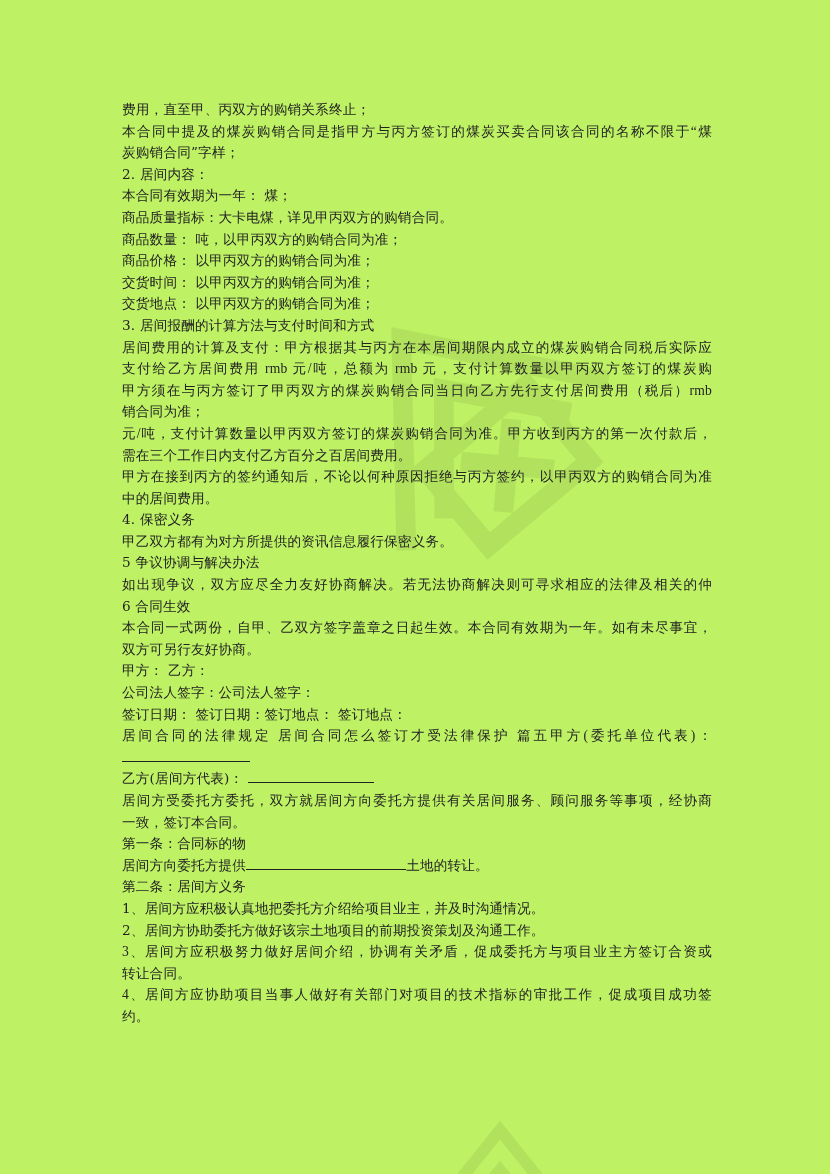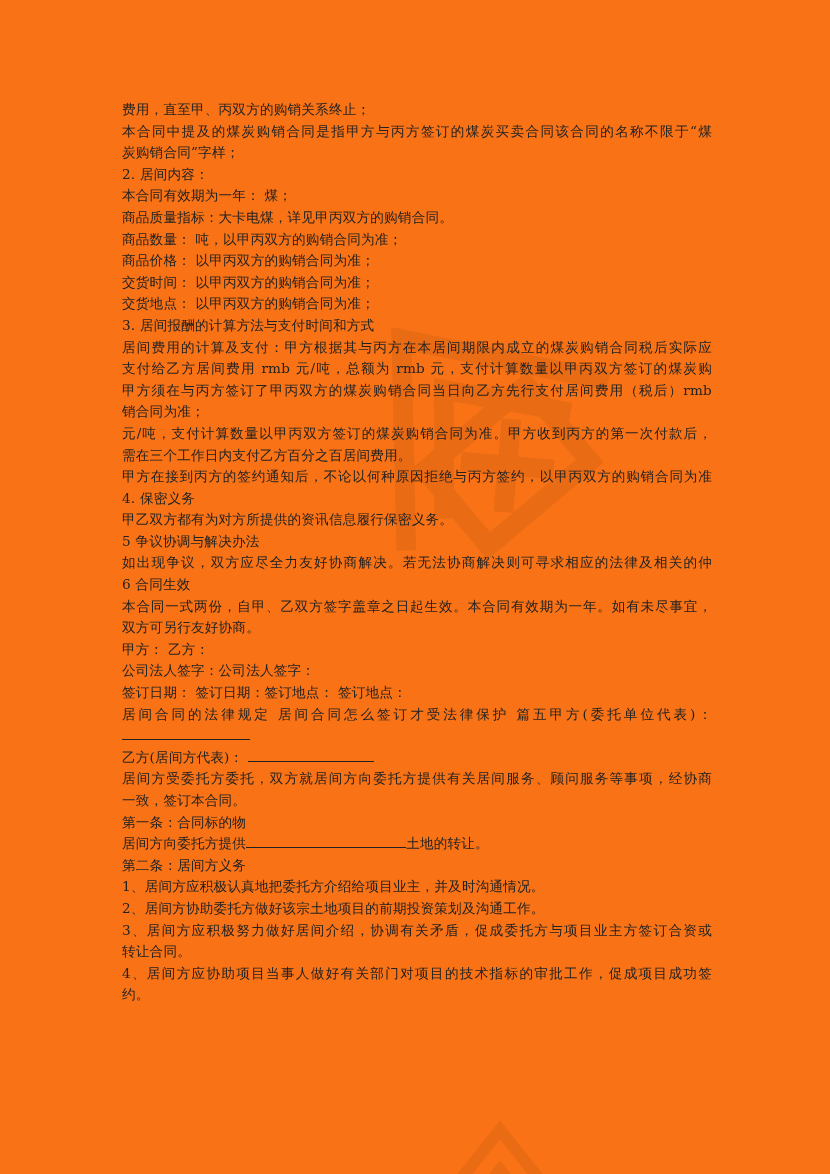--- a/index.html
+++ b/index.html
@@ -1,24 +1,24 @@
 <!DOCTYPE html>
 <html><head>
 <meta charset="utf-8">
 <style>
   html, body { margin: 0; padding: 0; background: #ffffff; }
   body { width: 830px; height: 1174px; position: relative; overflow: hidden;
          font-family: "DejaVu Serif", "Liberation Serif", serif; color: #222; }
-  .page { position: absolute; left: 0; top: 0; width: 830px; height: 1174px; background: #f97316; }
+  .page { position: absolute; left: 0; top: 0; width: 830px; height: 1174px; background: #bef264; }
   .watermark { position: absolute; pointer-events: none; opacity: 0.06; }
   .wm1 { left: 300px; top: 250px; width: 330px; height: 330px; }
   .wm2 { left: 400px; top: 1090px; width: 200px; height: 200px; }
   .content { position: absolute; left: 122px; top: 99px; width: 590px; }
   .line { font-size: 13.6px; line-height: 21.6px; height: 21.6px; white-space: nowrap; letter-spacing: 0.2px; }
-  .just { text-align: justify; text-align-last: justify; white-space: normal; }
+  .just { text-align: justify; text-align-last: justify; white-space: normal; font-family: Liberation Serif, serif; }
   .blank { display: inline-block; border-bottom: 1px solid #222; height: 14px; vertical-align: baseline; }
   .blank-solo { height: 6px; }
 </style>
 </head>
 <body>
 
 <div class="page">
 
   <svg class="watermark wm1" viewBox="0 0 100 100">
     <g transform="rotate(-40 50 50)" fill="none" stroke="#000" stroke-width="6">
@@ -48,20 +48,21 @@
     <div class="line">交货时间：  以甲丙双方的购销合同为准；</div>
     <div class="line">交货地点：  以甲丙双方的购销合同为准；</div>
     <div class="line">3. 居间报酬的计算方法与支付时间和方式</div>
     <div class="line just">居间费用的计算及支付：甲方根据其与丙方在本居间期限内成立的煤炭购销合同税后实际应</div>
     <div class="line just">支付给乙方居间费用 rmb 元/吨，总额为 rmb 元，支付计算数量以甲丙双方签订的煤炭购</div>
     <div class="line just">甲方须在与丙方签订了甲丙双方的煤炭购销合同当日向乙方先行支付居间费用（税后）rmb</div>
     <div class="line">销合同为准；</div>
     <div class="line just">元/吨，支付计算数量以甲丙双方签订的煤炭购销合同为准。甲方收到丙方的第一次付款后，</div>
     <div class="line">需在三个工作日内支付乙方百分之百居间费用。</div>
     <div class="line just">甲方在接到丙方的签约通知后，不论以何种原因拒绝与丙方签约，以甲丙双方的购销合同为准</div>
+    <div class="line">中的居间费用。</div>
     <div class="line">4. 保密义务</div>
     <div class="line">甲乙双方都有为对方所提供的资讯信息履行保密义务。</div>
     <div class="line">5  争议协调与解决办法</div>
     <div class="line just">如出现争议，双方应尽全力友好协商解决。若无法协商解决则可寻求相应的法律及相关的仲</div>
     <div class="line">6  合同生效</div>
     <div class="line just">本合同一式两份，自甲、乙双方签字盖章之日起生效。本合同有效期为一年。如有未尽事宜，</div>
     <div class="line">双方可另行友好协商。</div>
     <div class="line">甲方：  乙方：</div>
     <div class="line">公司法人签字：公司法人签字：</div>
     <div class="line">签订日期：  签订日期：签订地点：  签订地点：</div>

